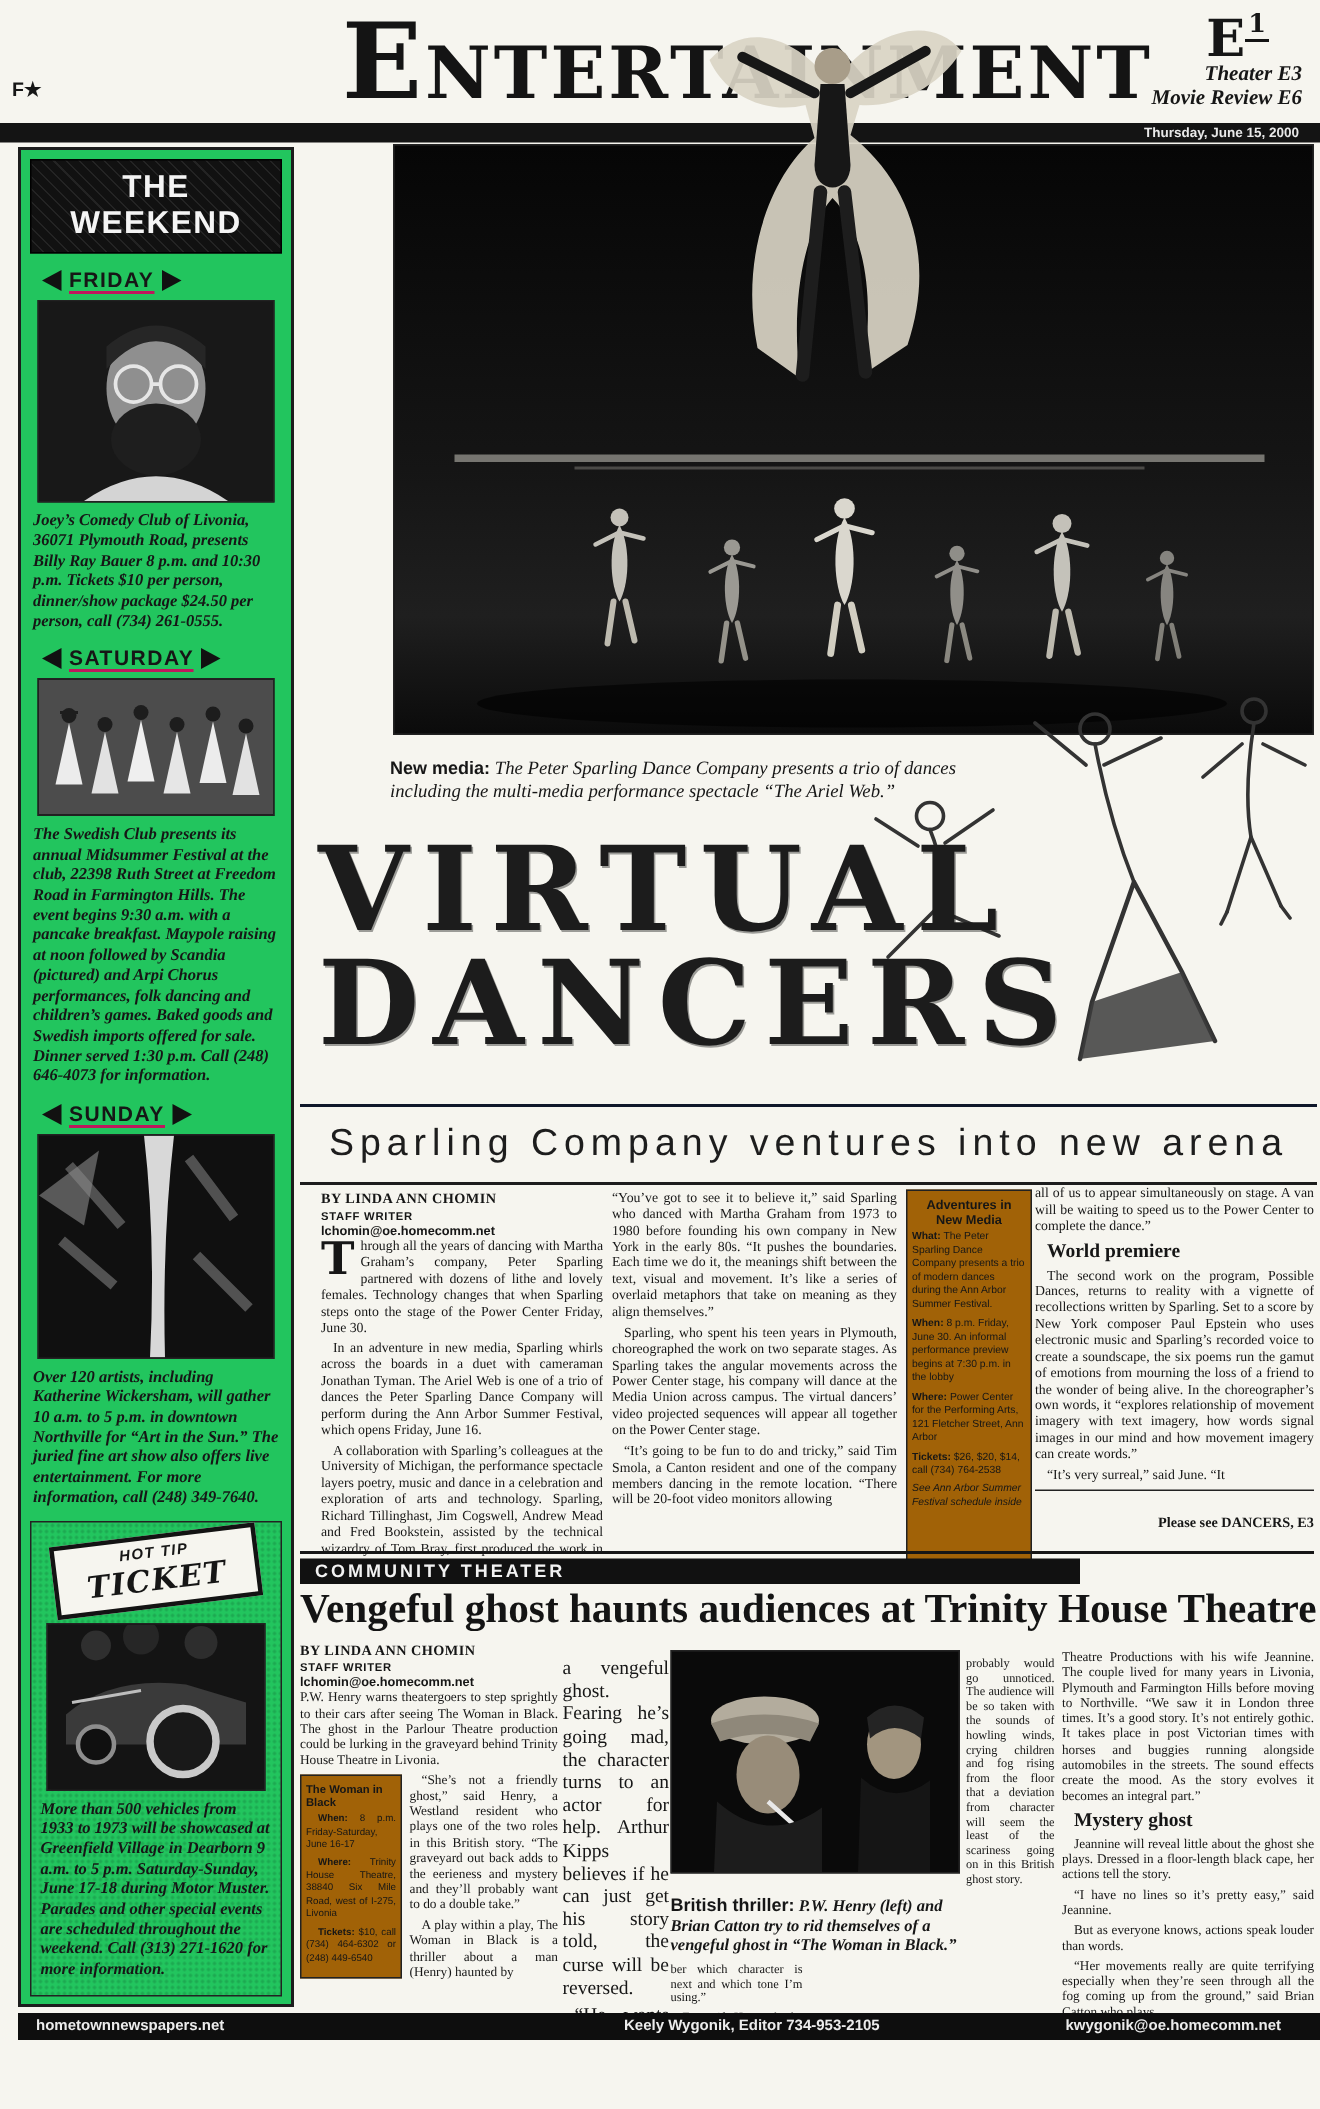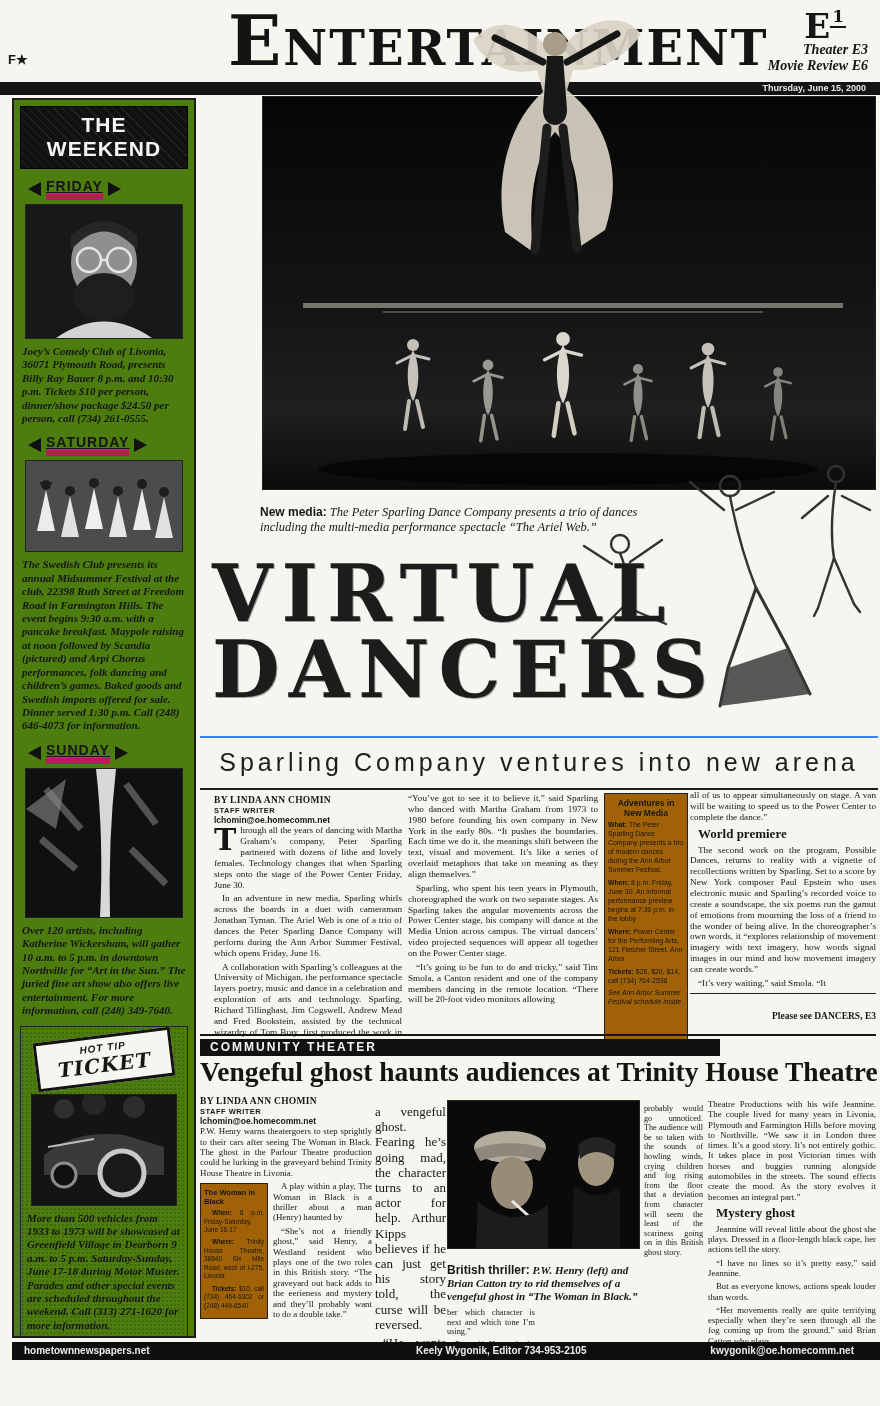--- a/index.html
+++ b/index.html
@@ -15,48 +15,48 @@
   .page-code{position:absolute;right:34px;top:6px;font-family:"DejaVu Serif",serif;font-weight:bold;}
   .pc-letter{font-size:34px;}
   .pc-num{font-size:17px;vertical-align:top;border-bottom:2px solid #141414;padding:0 2px;}
   .index-theater{position:absolute;right:12px;top:42px;font:bold italic 14px "Liberation Serif",serif;}
   .index-movie{position:absolute;right:12px;top:58px;font:bold italic 14px "Liberation Serif",serif;}
   .date-bar{position:absolute;left:0;top:82px;width:880px;height:13px;background:#141414;}
   .date-bar span{position:absolute;right:14px;top:1px;color:#e9e9e9;font:bold 9px "Liberation Sans",sans-serif;}
 
   
   .sidebar{position:absolute;left:12px;top:98px;width:184px;height:1240px;border:2px solid #1d1d1d;
-           padding:6px 6px;box-sizing:border-box;overflow:hidden;background:#4d7c0f;}
+           padding:6px 6px;box-sizing:border-box;overflow:hidden;background:#22c55e;}
   .weekend-title{background:#111;color:#f4f4f4;text-align:center;font:800 21px "Liberation Sans",sans-serif;
                  letter-spacing:1px;padding:6px 0 7px;border:1px solid #000;
                  background-image:repeating-linear-gradient(45deg,transparent 0 5px,rgba(255,255,255,.08) 5px 6px);}
   .day-banner{display:flex;align-items:center;justify-content:flex-start;gap:5px;margin:9px 0 4px 8px;}
   .day-banner::before{content:"";border-top:7px solid transparent;border-bottom:7px solid transparent;border-right:13px solid #111;}
   .day-banner::after{content:"";border-top:7px solid transparent;border-bottom:7px solid transparent;border-left:13px solid #111;}
-  .day-banner span{font:800 14px "Liberation Sans",sans-serif;letter-spacing:1px;border-bottom:6px solid #be185d;text-decoration:underline;}
+  .day-banner span{font:800 14px "Liberation Sans",sans-serif;letter-spacing:1px;border-bottom:2px solid #be185d;}
   .photo{position:relative;background:#141414;border:1px solid #222;overflow:hidden;}
   .side-photo{width:156px;margin:0 auto;}
   .side-text{font:bold italic 11px/1.22 "Liberation Serif",serif;margin:6px 2px 4px;}
   .ticket-section{margin-top:8px;border:1.5px solid #222;padding:6px 4px;position:relative;
      background-image:radial-gradient(rgba(0,0,0,.14) 1px,transparent 1.2px);background-size:4px 4px;}
   .ticket-stub{width:128px;margin:2px auto 10px;transform:rotate(-7deg);border:3px solid #131313;
                text-align:center;padding:4px 2px;background:#f6f5ef;}
   .stub-top{font:bold italic 10px "Liberation Sans",sans-serif;letter-spacing:1px;}
   .stub-main{font:800 italic 20px "DejaVu Serif",serif;letter-spacing:1px;}
 
   
   .main-photo{position:absolute;left:262px;top:96px;width:612px;height:392px;}
   .masthead-dancer{position:absolute;left:455px;top:0;width:200px;height:285px;z-index:5;pointer-events:none;}
   .feature-caption{position:absolute;left:260px;top:492px;width:410px;font:italic 12.5px/1.25 "Liberation Serif",serif;}
   .cap-lead{font:bold 12px "Liberation Sans",sans-serif;font-style:normal;}
   .sketch-dancers{position:absolute;left:578px;top:448px;width:300px;height:300px;}
   .headline{position:absolute;left:212px;top:556px;margin:0;font-family:"DejaVu Serif",serif;
             font-weight:bold;color:#1c1c1c;line-height:.98;letter-spacing:9px;font-size:78px;
             text-shadow:1px 1px 0 rgba(20,20,20,.4);}
-  .deck{position:absolute;left:200px;top:736px;width:678px;border-top:2px solid #3b82f6;border-bottom:2px solid #1d1d1d;
+  .deck{position:absolute;left:200px;top:736px;width:678px;border-top:2px solid #0f172a;border-bottom:2px solid #1d1d1d;
         padding:10px 0 11px;text-align:center;font:400 25px "Liberation Sans",sans-serif;letter-spacing:4px;color:#1d1d1d;}
   .byline b{display:block;font-size:9.5px;letter-spacing:.3px;font-family:"Liberation Serif",serif;}
   .byline .role{display:block;font:bold 7.5px "Liberation Sans",sans-serif;letter-spacing:.5px;}
   .byline .mail{display:block;font:bold 8.5px "Liberation Sans",sans-serif;}
   .col{position:absolute;overflow:hidden;font:9.2px/1.18 "Liberation Serif",serif;text-align:justify;}
   .col p{margin:0 0 3px;text-indent:8px;}
   .col p.noindent{text-indent:0;}
   .f-col1{left:214px;top:795px;width:188px;height:246px;}
   .f-col2{left:408px;top:793px;width:190px;height:248px;}
   .f-col3{left:690px;top:790px;width:186px;height:252px;}
@@ -285,43 +285,43 @@
     <p><b>When:</b> <span>8 p.m. Friday, June 30. An informal performance preview begins at 7:30 p.m. in the lobby</span></p>
     <p><b>Where:</b> <span>Power Center for the Performing Arts, 121 Fletcher Street, Ann Arbor</span></p>
     <p><b>Tickets:</b> <span>$26, $20, $14, call (734) 764-2538</span></p>
     <p class="note">See Ann Arbor Summer Festival schedule inside</p>
   </div>
 
   <div class="col f-col3">
     <p class="noindent">all of us to appear simultaneously on stage. A van will be waiting to speed us to the Power Center to complete the dance.”</p>
     <p class="subhead">World premiere</p>
     <p>The second work on the program, Possible Dances, returns to reality with a vignette of recollections written by Sparling. Set to a score by New York composer Paul Epstein who uses electronic music and Sparling’s recorded voice to create a soundscape, the six poems run the gamut of emotions from mourning the loss of a friend to the wonder of being alive. In the choreographer’s own words, it “explores relationship of movement imagery with text imagery, how words signal images in our mind and how movement imagery can create words.”</p>
-    <p>“It’s very waiting,” said Smola. “It</p>
+    <p>“It’s very surreal,” said June. “It</p>
     <div class="continued">Please see DANCERS, E3</div>
   </div>
 
   <div class="section-rule"></div>
   <div class="section-bar">COMMUNITY THEATER</div>
   <h3 class="comm-headline">Vengeful ghost haunts audiences at Trinity House Theatre</h3>
 
   <div class="col c-col c-col1">
     <div class="byline">
       <b>BY LINDA ANN CHOMIN</b>
       <span class="role">STAFF WRITER</span>
       <span class="mail">lchomin@oe.homecomm.net</span>
     </div>
     <p class="noindent">P.W. Henry warns theatergoers to step sprightly to their cars after seeing The Woman in Black. The ghost in the Parlour Theatre production could be lurking in the graveyard behind Trinity House Theatre in Livonia.</p>
     <div class="infobox c-infobox">
       <h4>The Woman in Black</h4>
       <p><b>When:</b> <span>8 p.m. Friday-Saturday, June 16-17</span></p>
       <p><b>Where:</b> <span>Trinity House Theatre, 38840 Six Mile Road, west of I-275, Livonia</span></p>
       <p><b>Tickets:</b> <span>$10, call (734) 464-6302 or (248) 449-6540</span></p>
     </div>
+    <p>“She’s not a friendly ghost,” said Henry, a Westland resident who plays one of the two roles in this British story. “The graveyard out back adds to the eerieness and mystery and they’ll probably want to do a double take.”</p>
     <p>A play within a play, The Woman in Black is a thriller about a man (Henry) haunted by</p>
-    <p>“She’s not a friendly ghost,” said Henry, a Westland resident who plays one of the two roles in this British story. “The graveyard out back adds to the eerieness and mystery and they’ll probably want to do a double take.”</p>
   </div>
 
   <div class="col c-col c-col2">
     <p class="noindent">a vengeful ghost. Fearing he’s going mad, the character turns to an actor for help. Arthur Kipps believes if he can just get his story told, the curse will be reversed.</p>
     <p>“He wants to exorcise this vision,” said Henry. “We put on this play where I’m doing the part of five or six characters, most with British accents and one with a Scottish accent. It’s a challenge to remem-</p>
   </div>
 
   <div class="photo comm-photo">
     <svg width="100%" height="100%" viewBox="0 0 191 147">
       <rect width="191" height="147" fill="#0a0a0a"></rect>

